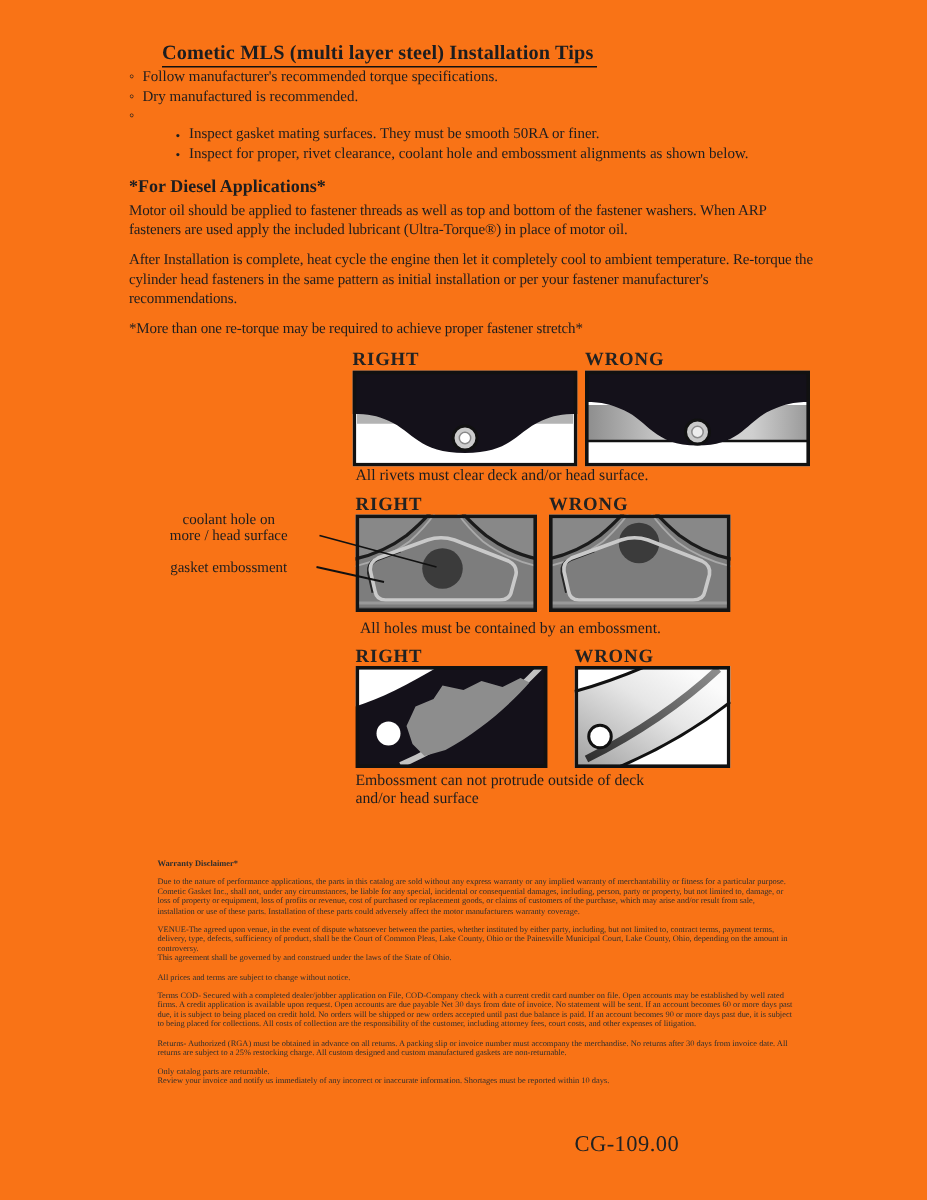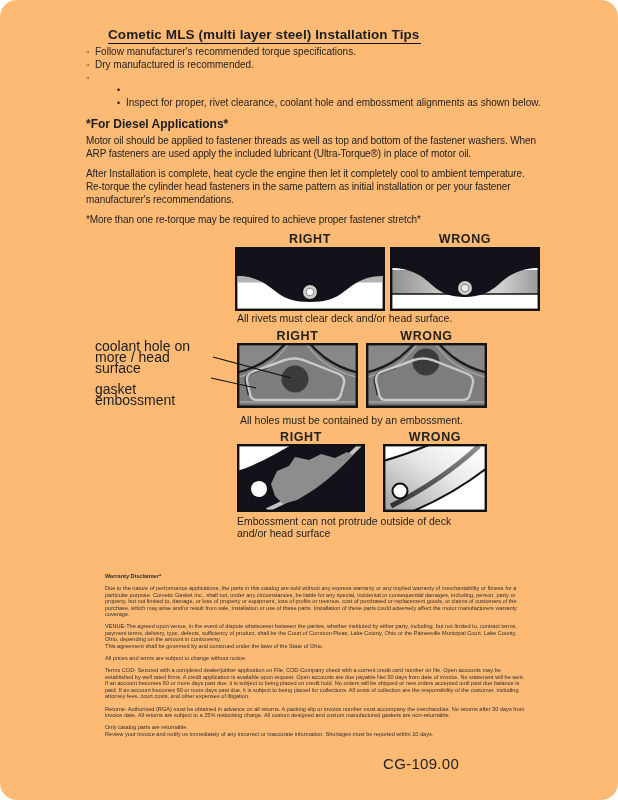--- a/index.html
+++ b/index.html
@@ -1,18 +1,18 @@
 <!DOCTYPE html>
 <html><head>
 <meta charset="utf-8">
 <style>
   html,body{margin:0;padding:0;background:#ffffff;}
   .page{
-    position:relative;width:618px;height:800px;background:#fdba74;
-    font-family:Liberation Sans, sans-serif;color:#1d1d1f;overflow:hidden;border-radius:17px;
+    position:relative;width:618px;height:800px;background:#f97316;
+    font-family:Liberation Serif, serif;color:#1d1d1f;overflow:hidden;
   }
   .abs{position:absolute;}
   
   .title{
     left:108px;top:27px;font-size:13.5px;font-weight:bold;
     border-bottom:1.6px solid #111;padding:0 2px 1px 0;letter-spacing:0.1px;
   }
   .intro{left:86px;top:46px;width:460px;font-size:10px;line-height:12.8px;}
   .b-row{display:flex;}
   .b-mark{width:9px;flex:0 0 9px;font-size:10px;}
@@ -20,25 +20,25 @@
   .sub{padding-left:31px;}
   .diesel-h{left:86px;top:117px;font-size:12px;font-weight:bold;}
   .para{left:86px;top:0;width:456px;font-size:10px;line-height:13px;letter-spacing:-0.1px;}
   .p1{top:134px;}
   .p2{top:167px;}
   .p3{top:213px;}
   
   .diagrams{left:0;top:228px;width:618px;height:322px;}
   .dlabel{
     position:absolute;font-size:12.5px;font-weight:bold;letter-spacing:0.6px;
-    text-align:center;color:#222;
+    text-align:left;color:#222;
   }
   .dbox{position:absolute;display:block;}
   .caption{position:absolute;font-size:10.5px;line-height:12px;color:#1d1d1f;}
-  .leader-label{position:absolute;font-size:14px;line-height:11px;text-align:left;color:#1d1d1f;}
+  .leader-label{position:absolute;font-size:10px;line-height:11px;text-align:center;color:#1d1d1f;}
   .overlay{position:absolute;left:0;top:0;pointer-events:none;}
   
   .legal{left:105px;top:573px;width:424px;font-size:5.6px;line-height:6.4px;color:#2e2e2e;}
   .legal .lh{font-weight:bold;margin-bottom:6px;}
   .legal p{margin:0 0 6px 0;}
   .legal .tight{margin:0;}
   .doc-code{left:383px;top:755px;font-size:15px;color:#222;letter-spacing:0.3px;}
 </style>
 </head>
 <body>
@@ -54,20 +54,21 @@
     </div>
     <div class="b-row">
       <span class="b-mark">◦</span>
       <span>Dry manufactured is recommended.</span>
     </div>
     <div class="b-row">
       <span class="b-mark">◦</span>
     </div>
     <div class="b-row sub">
       <span class="b-mark">•</span>
+      <span>Inspect gasket mating surfaces.  They must be smooth 50RA or finer.</span>
     </div>
     <div class="b-row sub">
       <span class="b-mark">•</span>
       <span>Inspect for proper, rivet clearance, coolant hole and embossment alignments as shown below.</span>
     </div>
   </div>
 
   <div class="abs para p1">Motor oil should be applied to fastener threads as well as top and bottom of the fastener washers. When ARP fasteners are used apply the included lubricant (Ultra-Torque®) in place of motor oil.</div>
   <div class="abs diesel-h">*For Diesel Applications*</div>
   <div class="abs para p3">*More than one re-torque may be required to achieve proper fastener stretch*</div>
@@ -108,21 +109,21 @@
 
     <div class="caption" style="left:237px;top:84px;">All rivets must clear deck and/or head surface.</div>
 
     <div class="dlabel" style="left:237px;top:101px;width:121px;">RIGHT</div>
     <div class="dlabel" style="left:366px;top:101px;width:121px;">WRONG</div>
 
     <div class="leader-label" style="left:95px;top:113px;width:115px;">
       <span style="display:block;">coolant hole on</span>
       <span style="display:block;">more / head surface</span>
     </div>
-    <div class="leader-label" style="left:95px;top:156px;width:115px;">gasket embossment</div>
+    <div class="leader-label" style="left:95px;top:145px;width:115px;">gasket embossment</div>
 
     <svg class="dbox" style="left:237px;top:115px;" width="121" height="65" viewBox="0 0 121 65">
       <rect x="0" y="0" width="121" height="65" fill="#7d7d7d"></rect>
       <path d="M-2 30 Q18 26 34 14 Q46 4 52 -4 L-2 -4 Z" fill="#888888" stroke="#1b1b1b" stroke-width="2.2"></path>
       <path d="M123 30 Q103 26 87 14 Q75 4 69 -4 L123 -4 Z" fill="#888888" stroke="#1b1b1b" stroke-width="2.2"></path>
       <path d="M-2 35 Q20 30 36 18 Q47 8 53 -1" fill="none" stroke="#a9a9a9" stroke-width="1.2"></path>
       <path d="M123 35 Q101 30 85 18 Q74 8 68 -1" fill="none" stroke="#a9a9a9" stroke-width="1.2"></path>
       <path d="M12 52 L9 39 Q8 33 14 30 L30 24" fill="none" stroke="#262626" stroke-width="2.6"></path>
       <path d="M20 57 Q14 57 13 51 L10 38 Q9 32 15 29 L48 17 Q57 14 66 17 L102 31 Q108 34 107 40 L104 51 Q103 57 96 57 Z" fill="none" stroke="#c9c9c9" stroke-width="2.4"></path>
       <circle cx="58" cy="36" r="13.5" fill="#3b3b3b"></circle>

